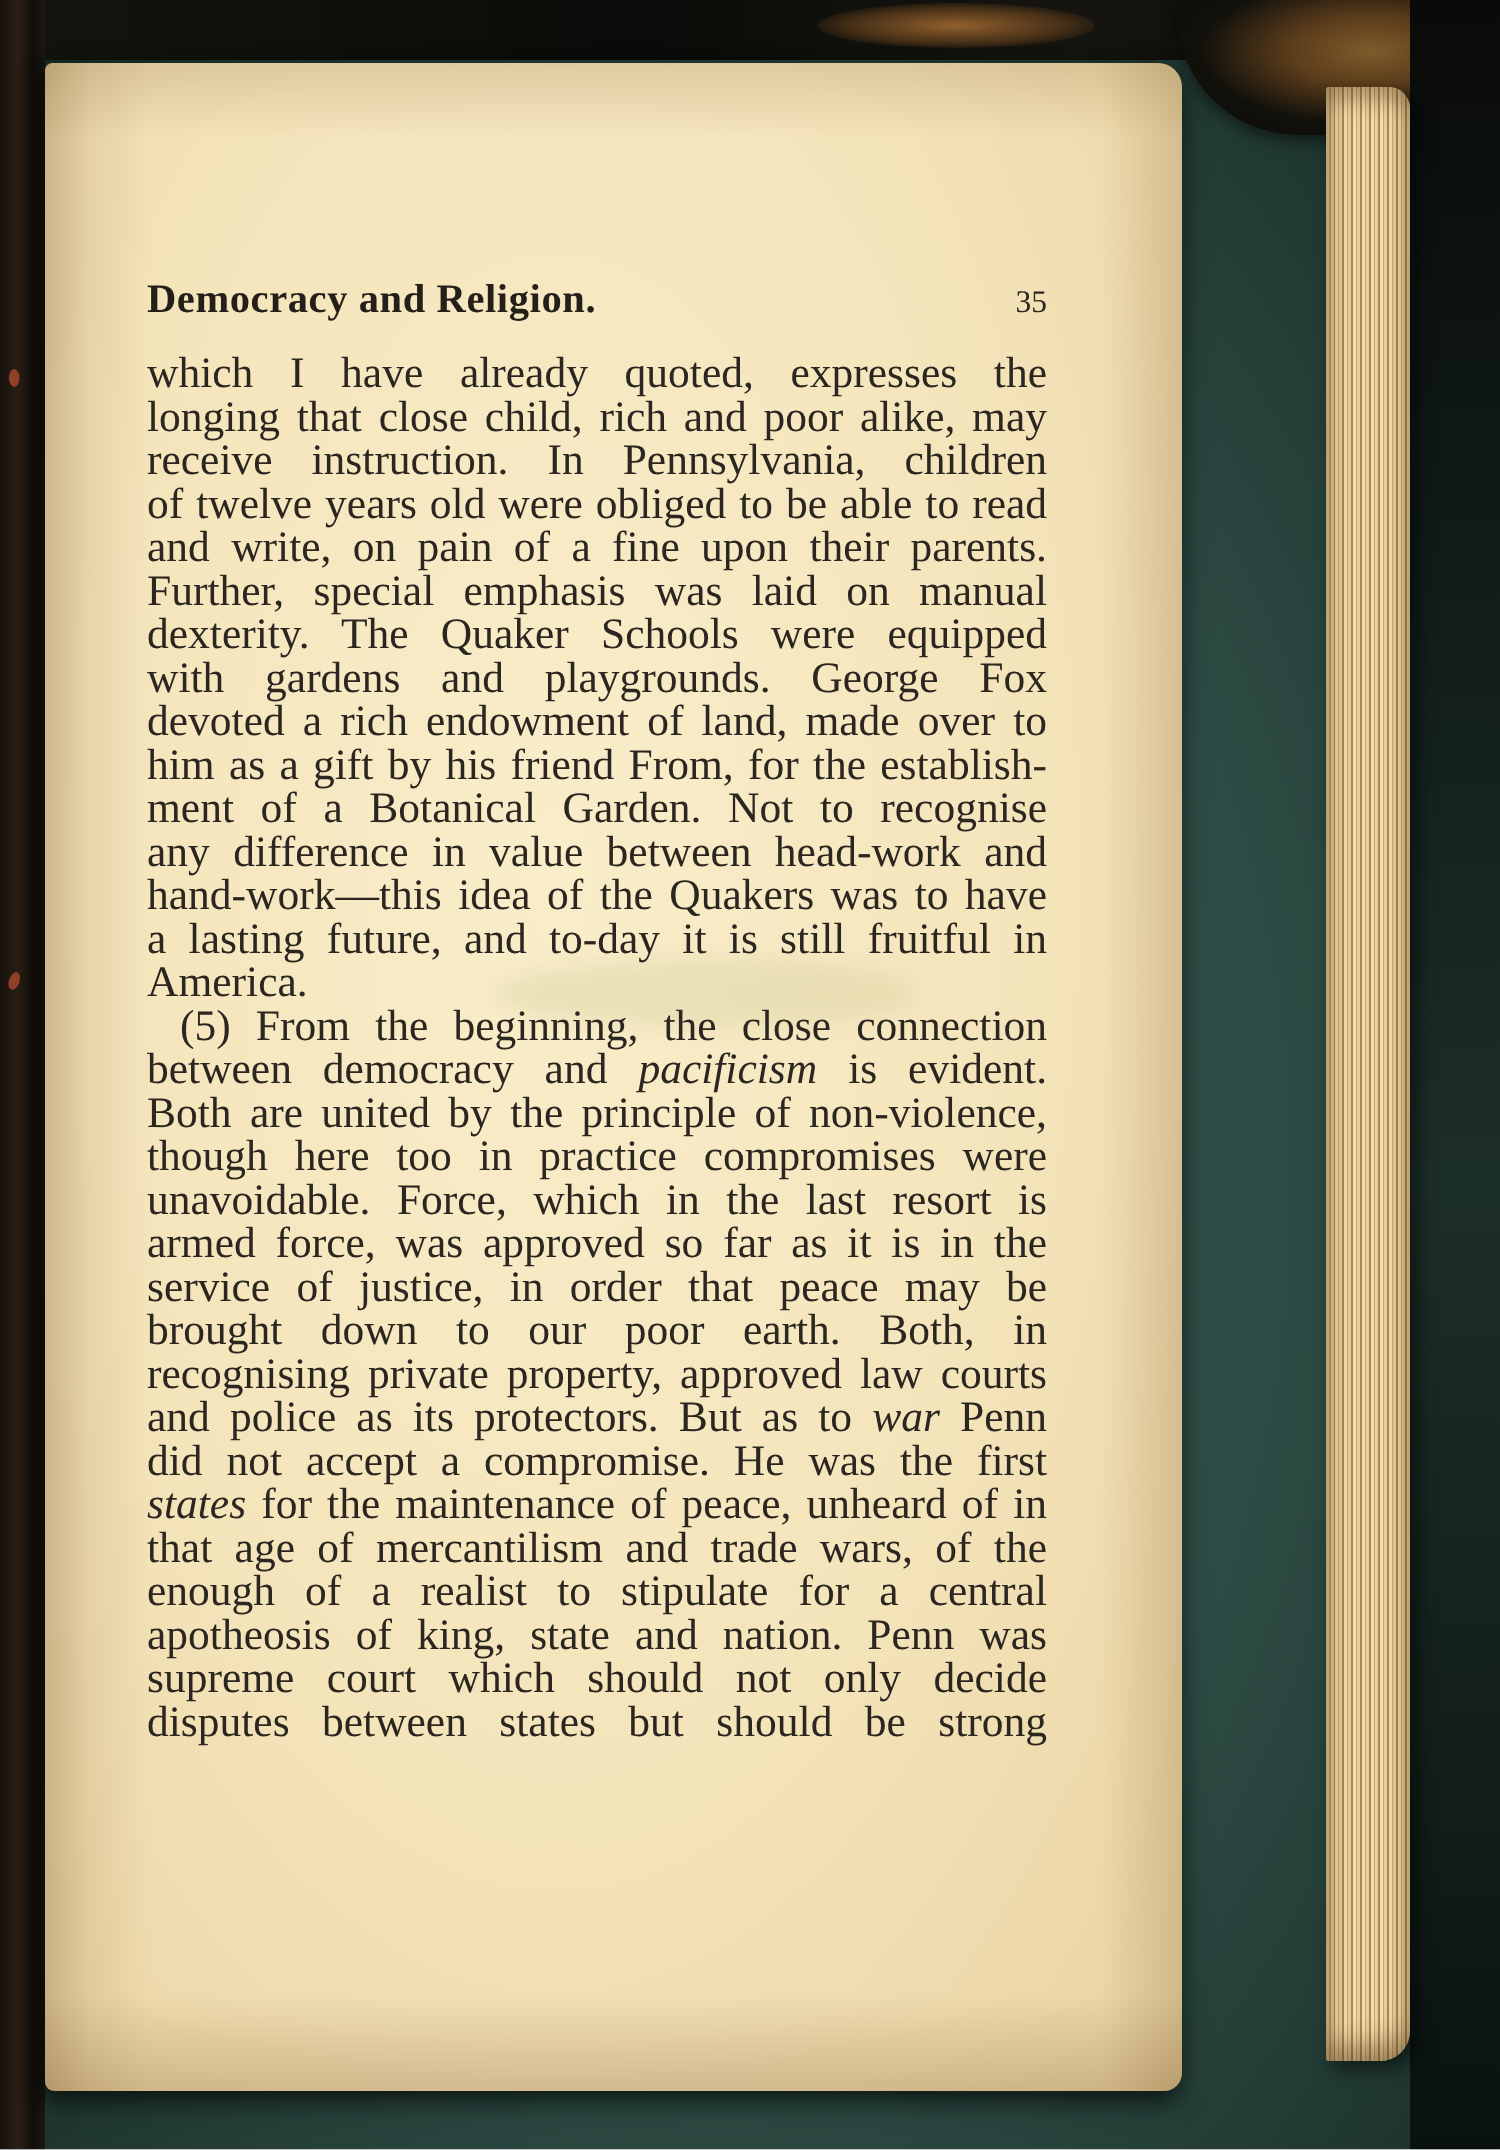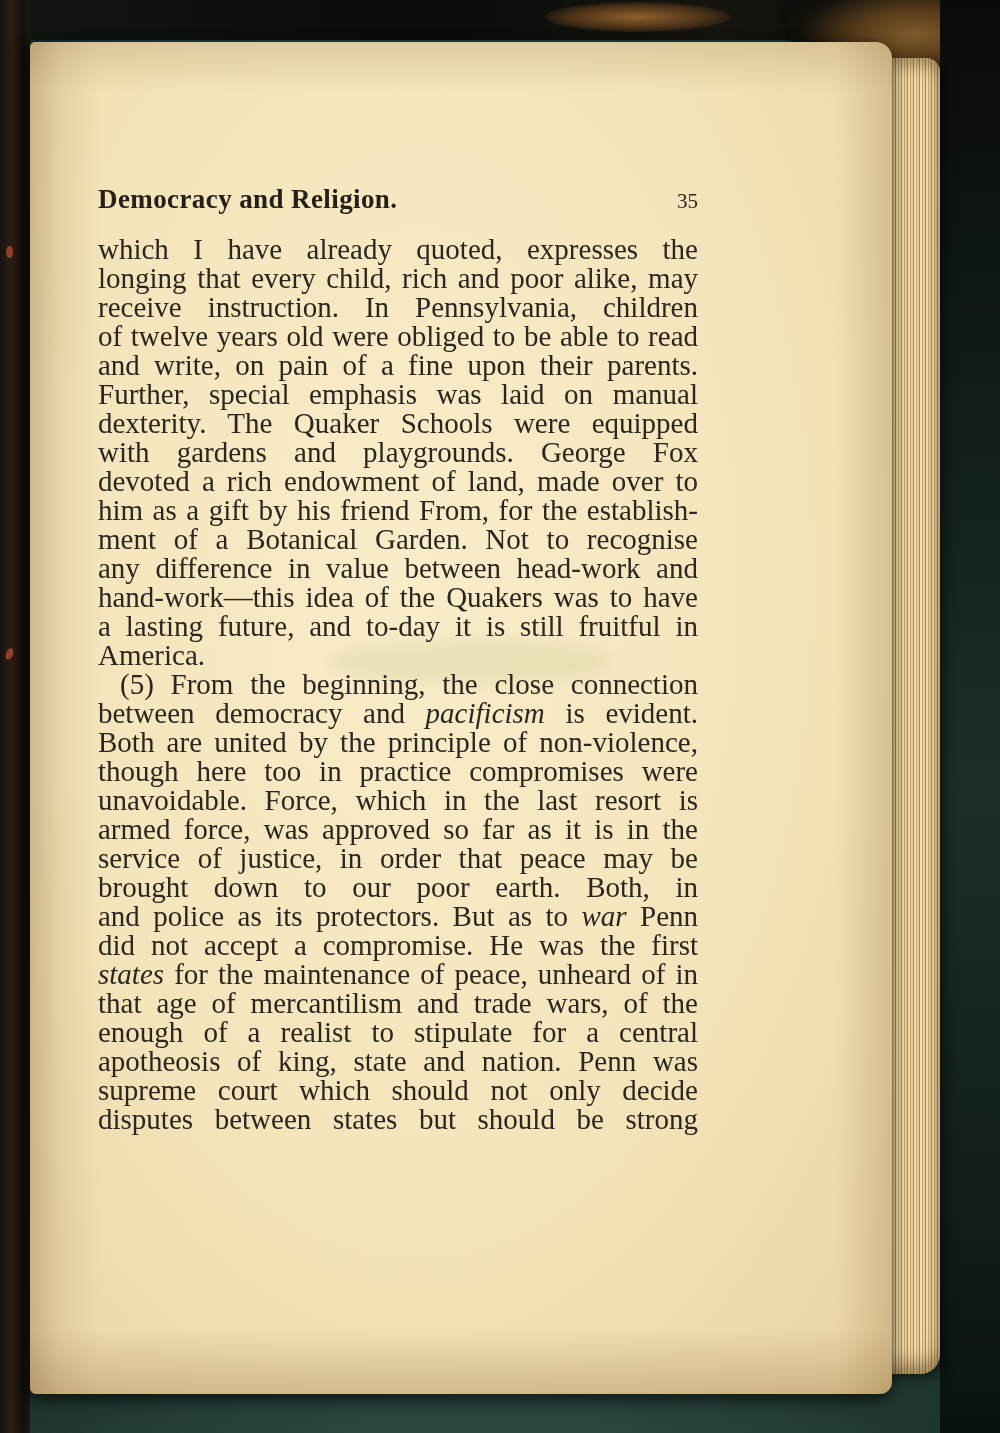--- a/index.html
+++ b/index.html
@@ -46,21 +46,21 @@
     border-radius: 2px 14px 20px 2px;
     background: repeating-linear-gradient(90deg,
       #f0deac 0px, #f0deac 2px, #c9a76d 2px, #c9a76d 3px,
       #e7d09c 3px, #e7d09c 5px, #aa8853 5px, #aa8853 6px);
     box-shadow: inset 0 10px 12px rgba(80,50,20,0.35),
                 inset 0 -12px 16px rgba(80,50,20,0.45),
                 5px 5px 12px rgba(0,0,0,0.5);
   }
   
   .page {
-    position: absolute; left: 30px; top: 42px; width: 862px; height: 1352px;
+    position: absolute; left: 30px; top: 42px; width: 758px; height: 1352px;
     border-radius: 5px 16px 12px 6px;
     background:
       linear-gradient(90deg, rgba(120,85,40,0.30) 0px, rgba(120,85,40,0.10) 30px, rgba(0,0,0,0) 70px),
       linear-gradient(270deg, rgba(120,85,40,0.22) 0px, rgba(0,0,0,0) 55px),
       linear-gradient(0deg, rgba(120,85,40,0.26) 0px, rgba(0,0,0,0) 65px),
       linear-gradient(180deg, rgba(120,85,40,0.18) 0px, rgba(0,0,0,0) 50px),
       radial-gradient(ellipse at 45% 40%, #f9edca 0%, #f4e4ba 55%, #e9d2a0 100%);
     box-shadow: 0 8px 18px rgba(0,0,0,0.5), -6px 2px 12px rgba(0,0,0,0.35);
   }
   .ghost-smudge {
@@ -101,21 +101,21 @@
 
   <div class="page">
     <div class="ghost-smudge"></div>
     <div class="page-inner">
       <div class="page-header">
         <span class="running-title">Democracy and Religion.</span>
         <span class="page-number">35</span>
       </div>
       <div class="body-text">
           <div class="line">which I have already quoted, expresses the</div>
-          <div class="line">longing that every child, rich and poor alike, may</div>
+          <div class="line">longing that close child, rich and poor alike, may</div>
           <div class="line">receive instruction. In Pennsylvania, children</div>
           <div class="line">of twelve years old were obliged to be able to read</div>
           <div class="line">and write, on pain of a fine upon their parents.</div>
           <div class="line">Further, special emphasis was laid on manual</div>
           <div class="line">dexterity. The Quaker Schools were equipped</div>
           <div class="line">with gardens and playgrounds. George Fox</div>
           <div class="line">devoted a rich endowment of land, made over to</div>
           <div class="line">him as a gift by his friend From, for the establish-</div>
           <div class="line">ment of a Botanical Garden. Not to recognise</div>
           <div class="line">any difference in value between head-work and</div>
@@ -123,20 +123,21 @@
           <div class="line">a lasting future, and to-day it is still fruitful in</div>
           <div class="line no-justify">America.</div>
           <div class="line indent">(5) From the beginning, the close connection</div>
           <div class="line">between democracy and <i>pacificism</i> is evident.</div>
           <div class="line">Both are united by the principle of non-violence,</div>
           <div class="line">though here too in practice compromises were</div>
           <div class="line">unavoidable. Force, which in the last resort is</div>
           <div class="line">armed force, was approved so far as it is in the</div>
           <div class="line">service of justice, in order that peace may be</div>
           <div class="line">brought down to our poor earth. Both, in</div>
+          <div class="line">recognising private property, approved law courts</div>
           <div class="line">and police as its protectors. But as to <i>war</i> Penn</div>
           <div class="line">did not accept a compromise. He was the first</div>
           <div class="line"><i>states</i> for the maintenance of peace, unheard of in</div>
           <div class="line">that age of mercantilism and trade wars, of the</div>
           <div class="line">enough of a realist to stipulate for a central</div>
           <div class="line">apotheosis of king, state and nation. Penn was</div>
           <div class="line">supreme court which should not only decide</div>
           <div class="line">disputes between states but should be strong</div>
         </div>
     </div>

